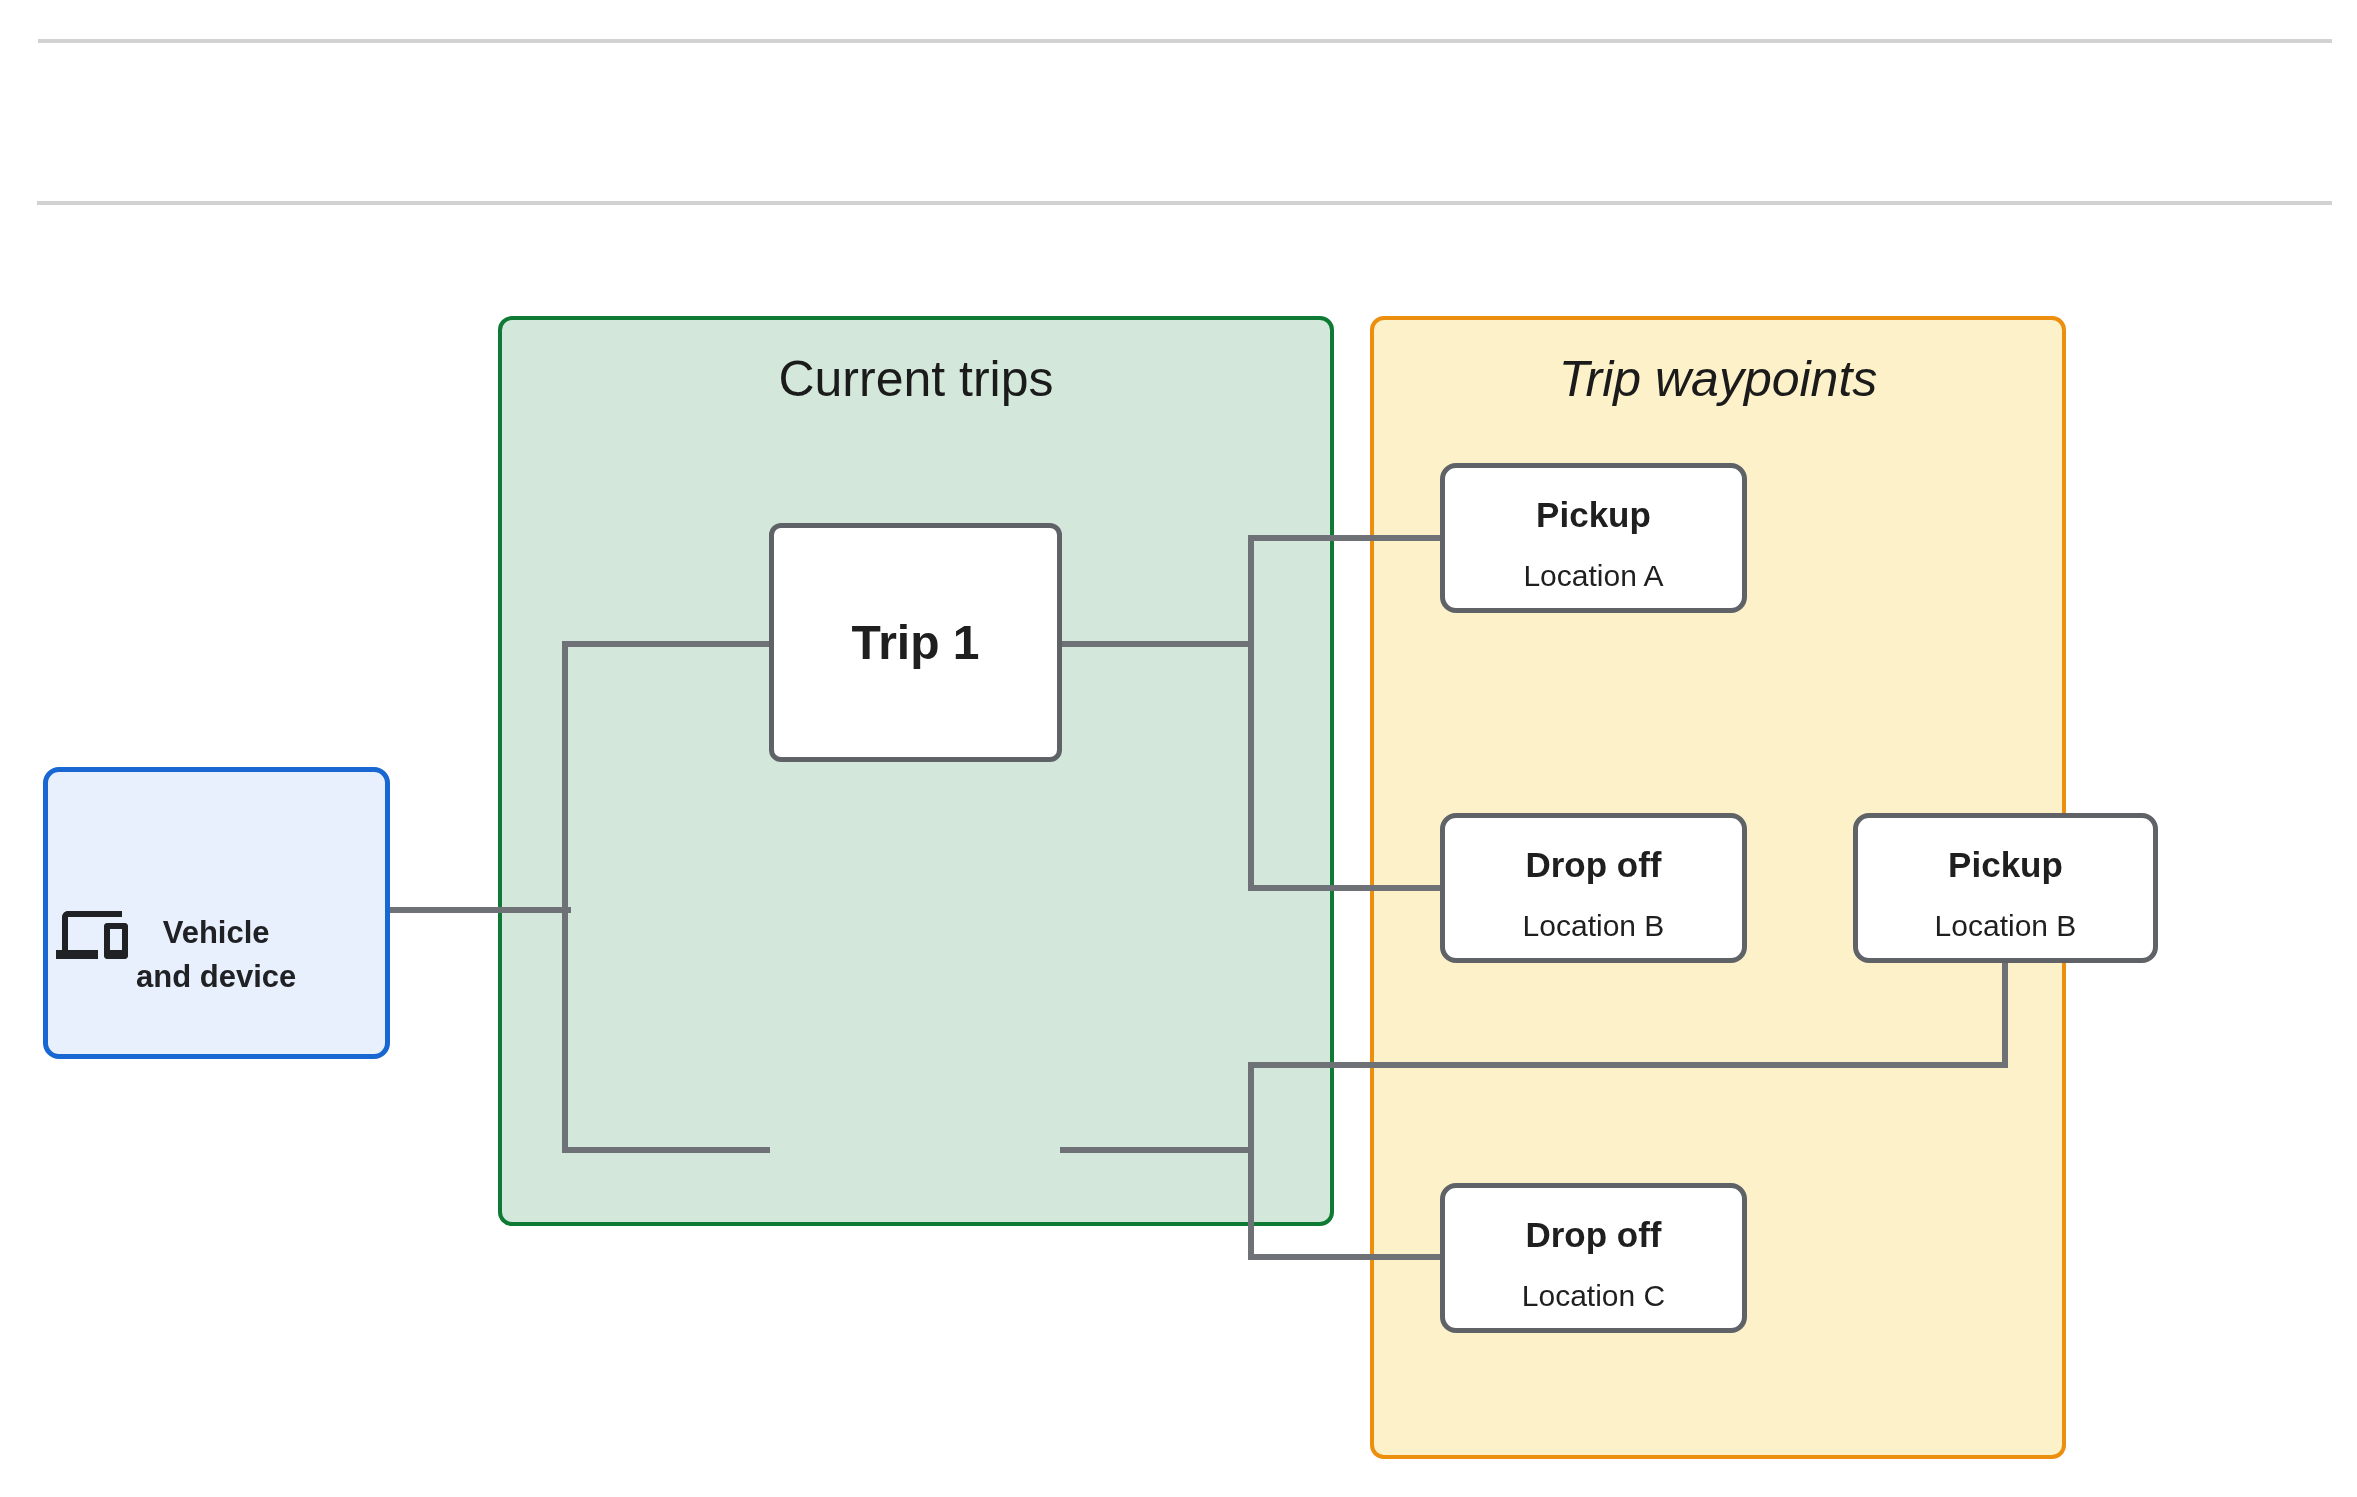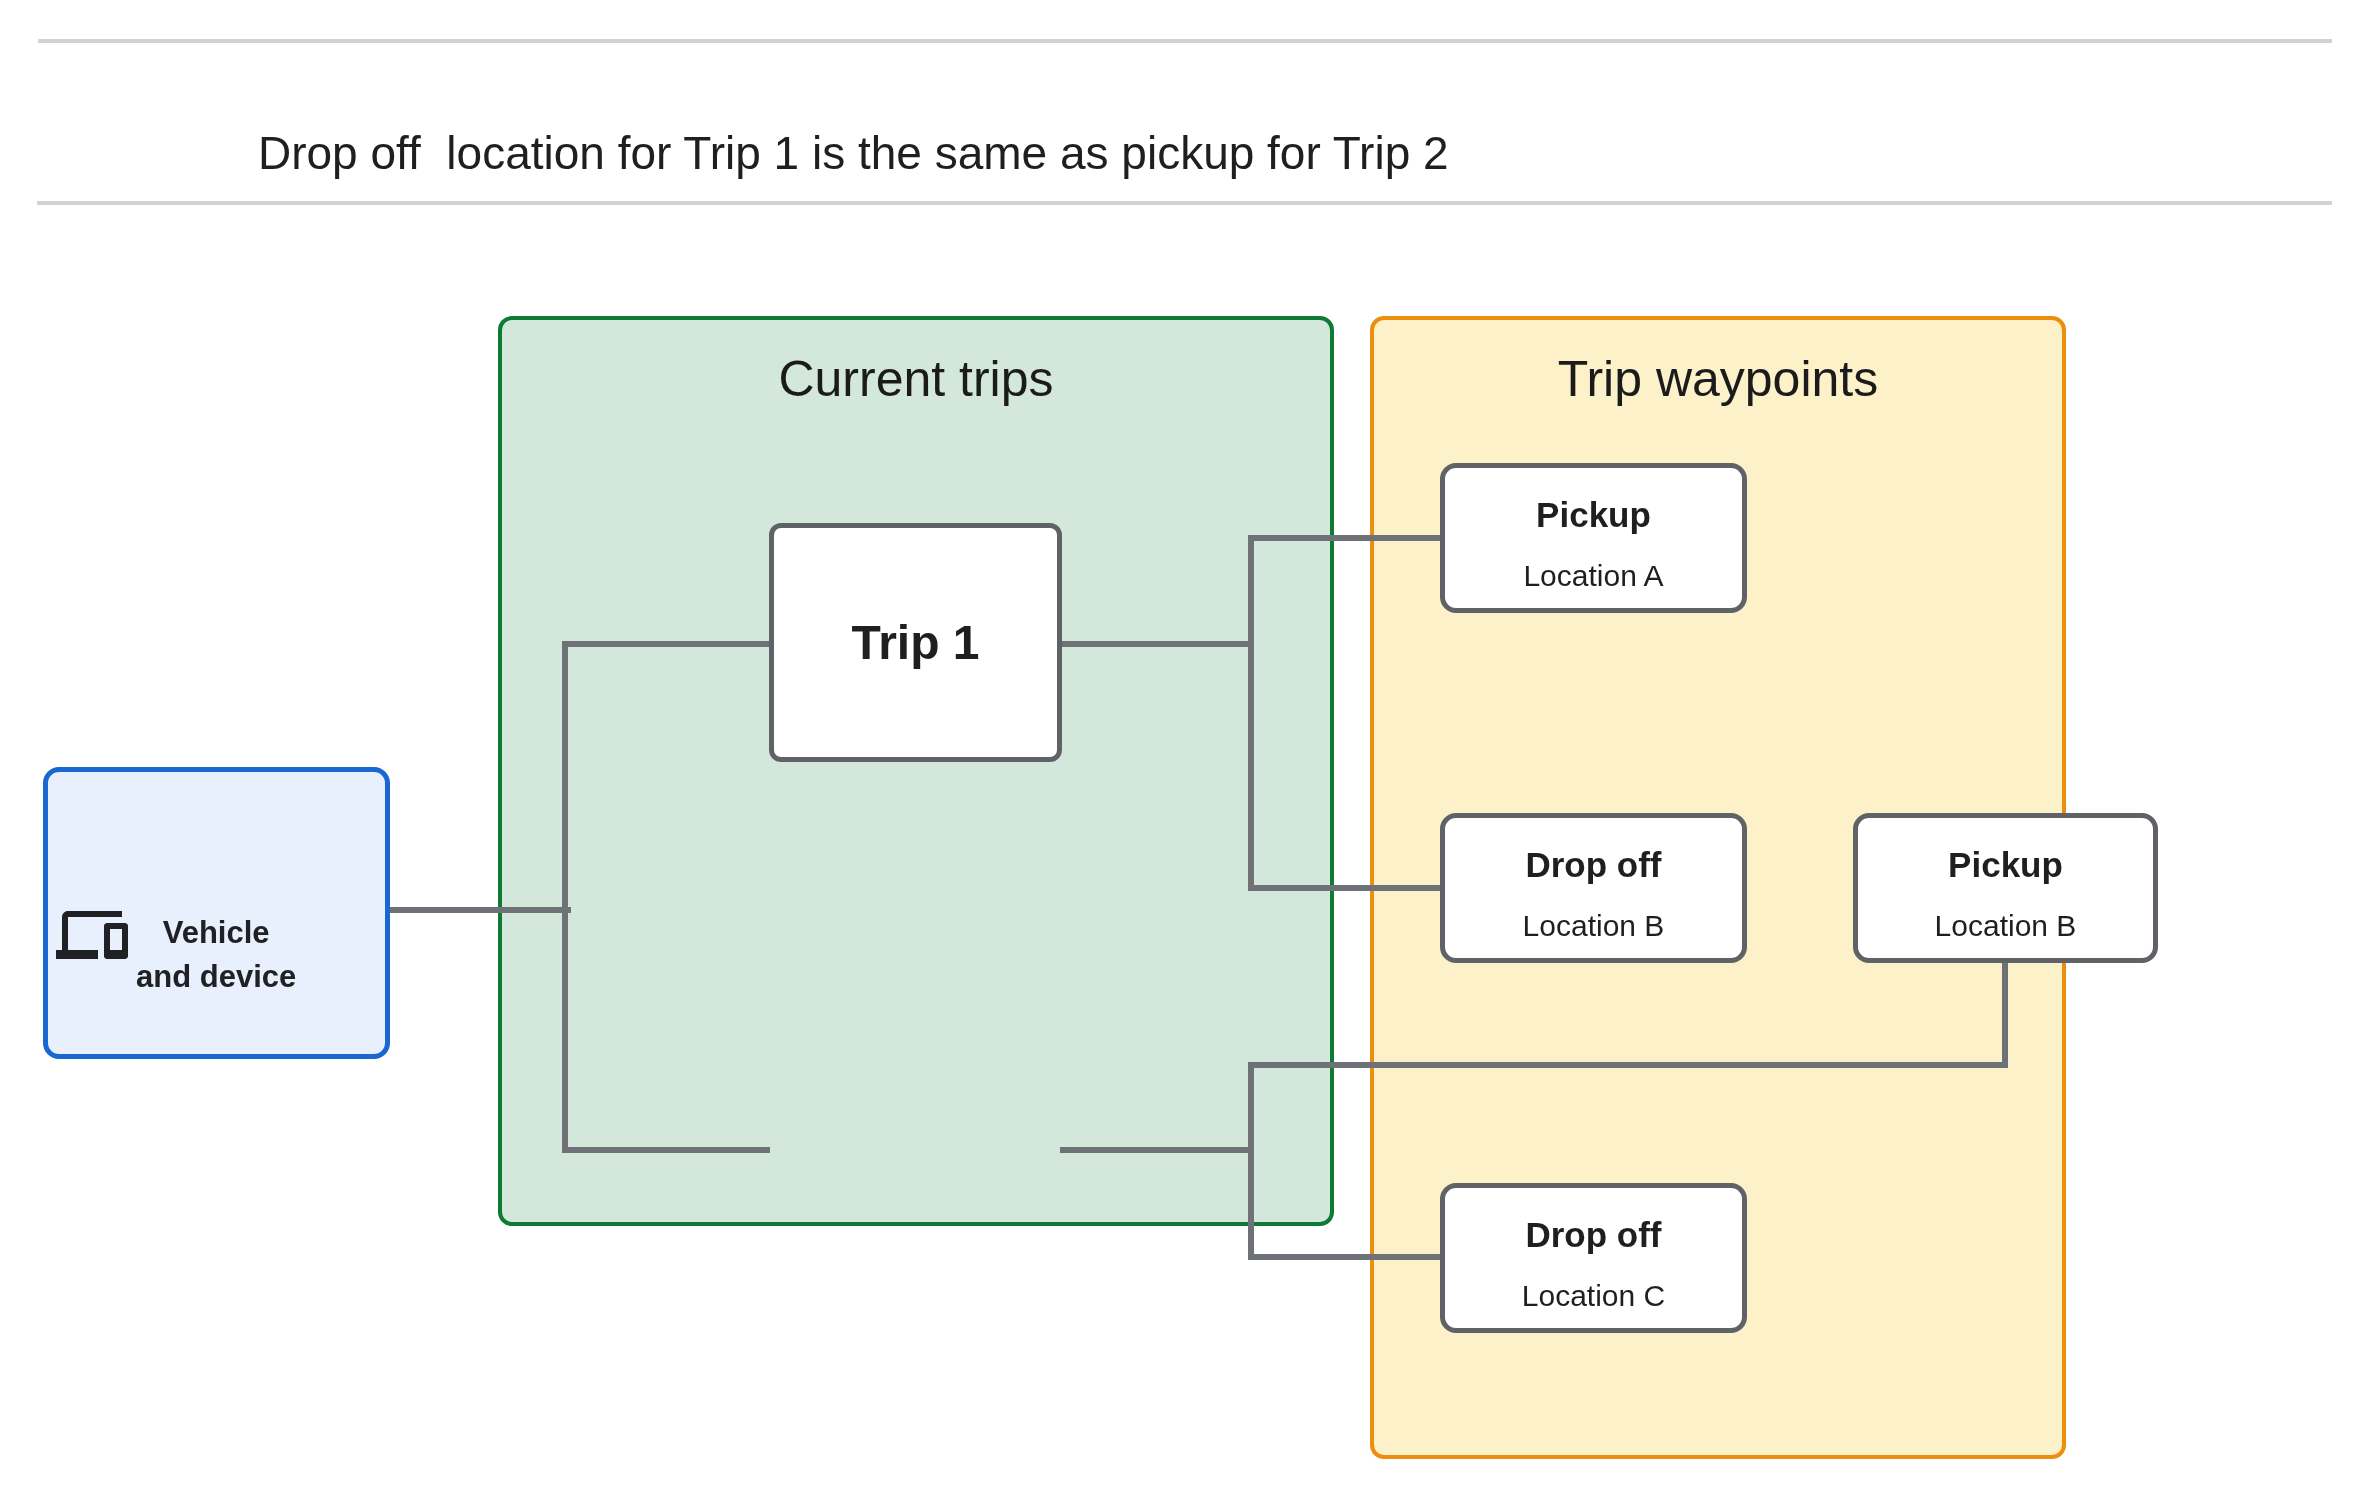--- a/index.html
+++ b/index.html
@@ -25,21 +25,21 @@
   }
 
   
   .container{position:absolute;box-sizing:border-box;border-radius:14px;}
   .container-trips{
     left:498px;top:316px;width:836px;height:910px;
     background:var(--trips_fill);border:4px solid var(--trips_border);
   }
   .container-waypoints{
     left:1370px;top:316px;width:696px;height:1143px;
-    background:var(--waypoints_fill);border:4px solid var(--waypoints_border);
+    background:var(--waypoints_fill);border:4px solid var(--waypoints_border);font-style:italic;
   }
   .container-title{
     position:absolute;top:30px;left:0;width:100%;
     text-align:center;font-size:50px;font-weight:400;color:#1b1b1b;
   }
 
   
   .line{position:absolute;background:var(--connector);}
 
   
@@ -76,21 +76,20 @@
     margin-top:40px;font-size:31px;font-weight:700;line-height:1.42;
     text-align:center;white-space:pre-line;color:#202124;
   }
 </style>
 </head>
 <body>
 
 <div class="canvas">
 
   <div class="divider divider-top"></div>
-  <div class="page-subtitle">Drop off  location for Trip 1 is the same as pickup for Trip 2</div>
   <div class="divider divider-bottom"></div>
 
   <div class="container container-trips">
     <div class="container-title">Current trips</div>
   </div>
   <div class="container container-waypoints">
     <div class="container-title">Trip waypoints</div>
   </div>
 
   <div class="line" style="left:385px;top:907px;width:186px;height:6px;"></div>

